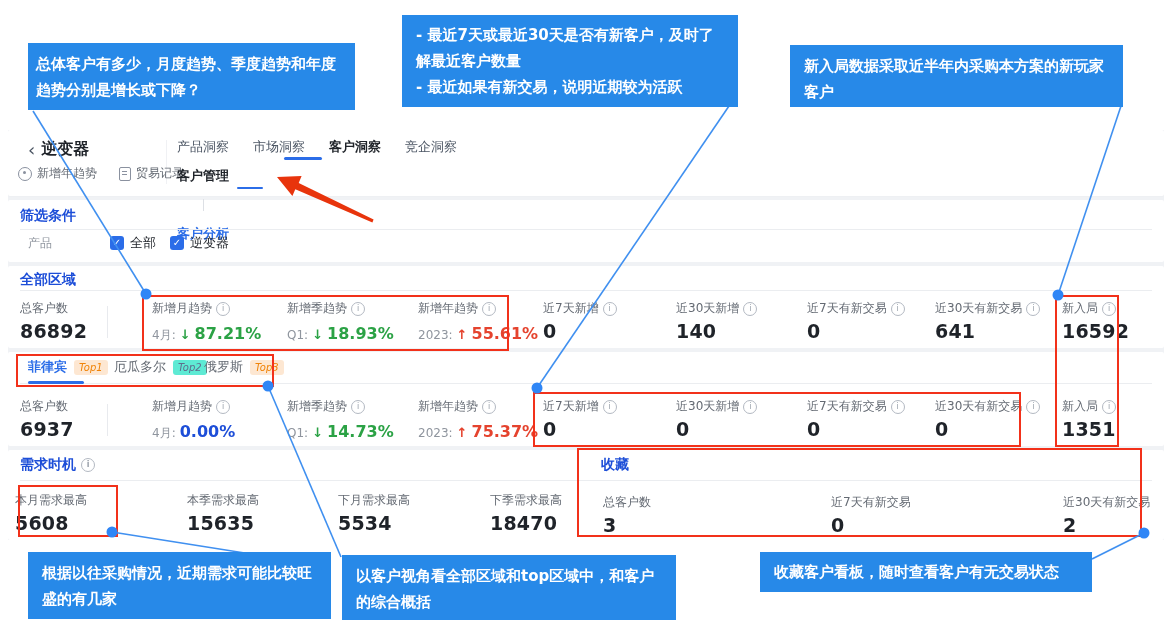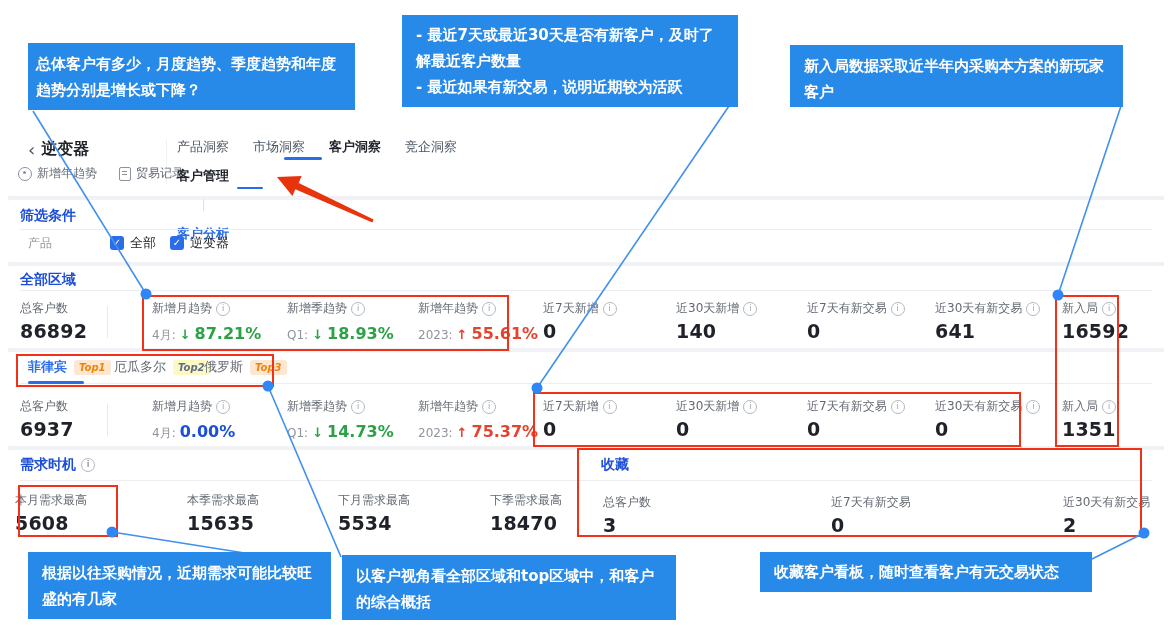--- a/index.html
+++ b/index.html
@@ -48,23 +48,23 @@
   .filter-label{font-size:12px;color:#8f959e;margin-right:44px;}
   .cb-item{display:flex;align-items:center;gap:6px;cursor:pointer;}
   .cb{width:14px;height:14px;background:#2b6de8;border-radius:3px;display:inline-flex;align-items:center;justify-content:center;flex:none;}
   .cb::before{content:"✓";color:#fff;font-size:10px;font-weight:bold;line-height:1;}
   .cb-label{font-size:13px;color:#1f2329;}
 
   
   .country-tab{position:absolute;display:flex;align-items:center;gap:7px;z-index:2;cursor:pointer;white-space:nowrap;}
   .ct-label{font-size:13px;color:#646a73;}
   .ct-label.active{color:#2b6de8;font-weight:bold;}
-  .badge{font-size:10px;font-weight:bold;font-style:italic;padding:1px 5px;border-radius:3px;line-height:13px;}
+  .badge{font-size:10px;font-weight:normal;font-style:italic;padding:1px 5px;border-radius:3px;line-height:13px;}
   .badge-orange{background:#fde7d2;color:#f08307;}
-  .badge-slate{background:#fef9c3;color:#5f6d8c;}
+  .badge-slate{background:#5eead4;color:#5f6d8c;}
 
   
   .redbox{position:absolute;border:2px solid #f2311a;z-index:3;pointer-events:none;}
   .overlay{position:absolute;left:0;top:0;width:1172px;height:626px;z-index:4;pointer-events:none;}
   .anno{position:absolute;background:#2789e8;color:#fff;font-size:15px;font-weight:bold;line-height:26px;padding:8px 14px;box-sizing:border-box;z-index:5;}
 </style>
 </head>
 <body>
 
 <div class="stage">

